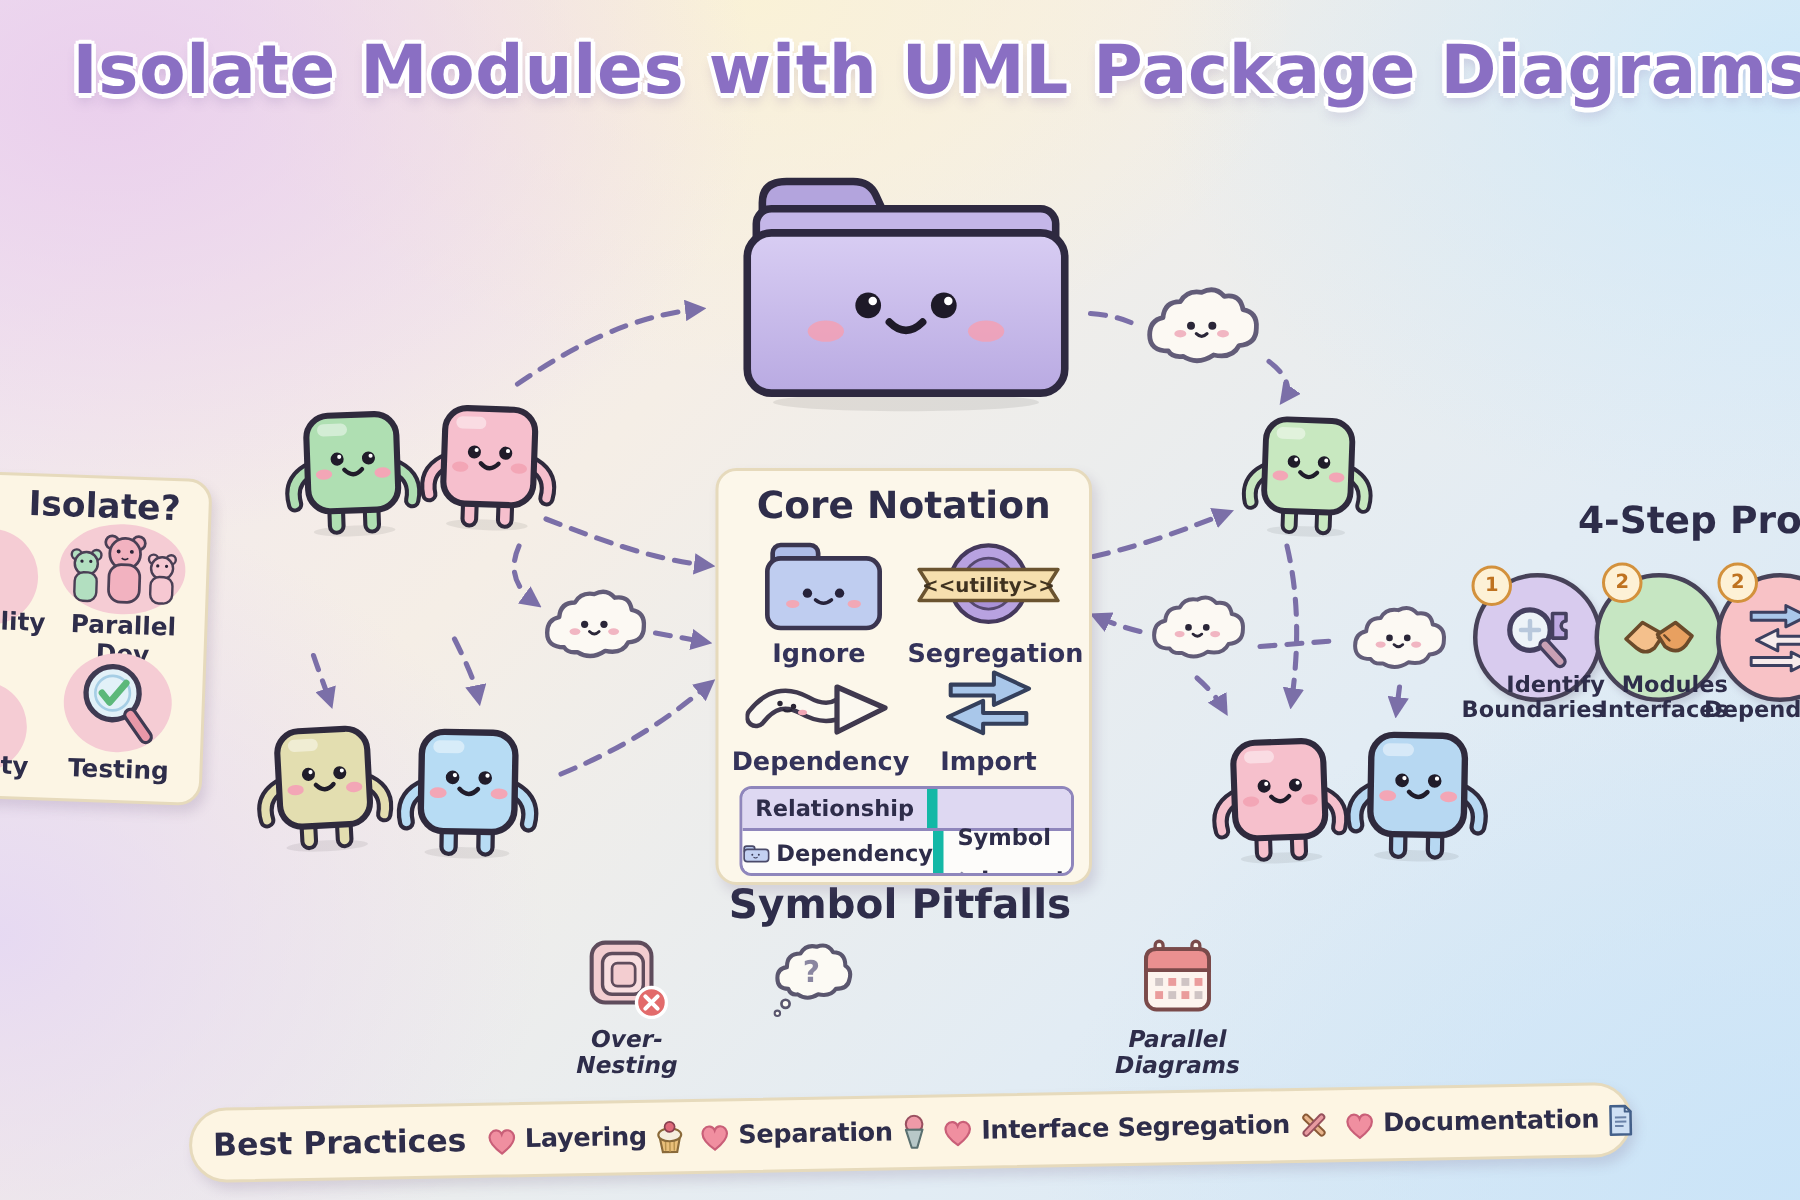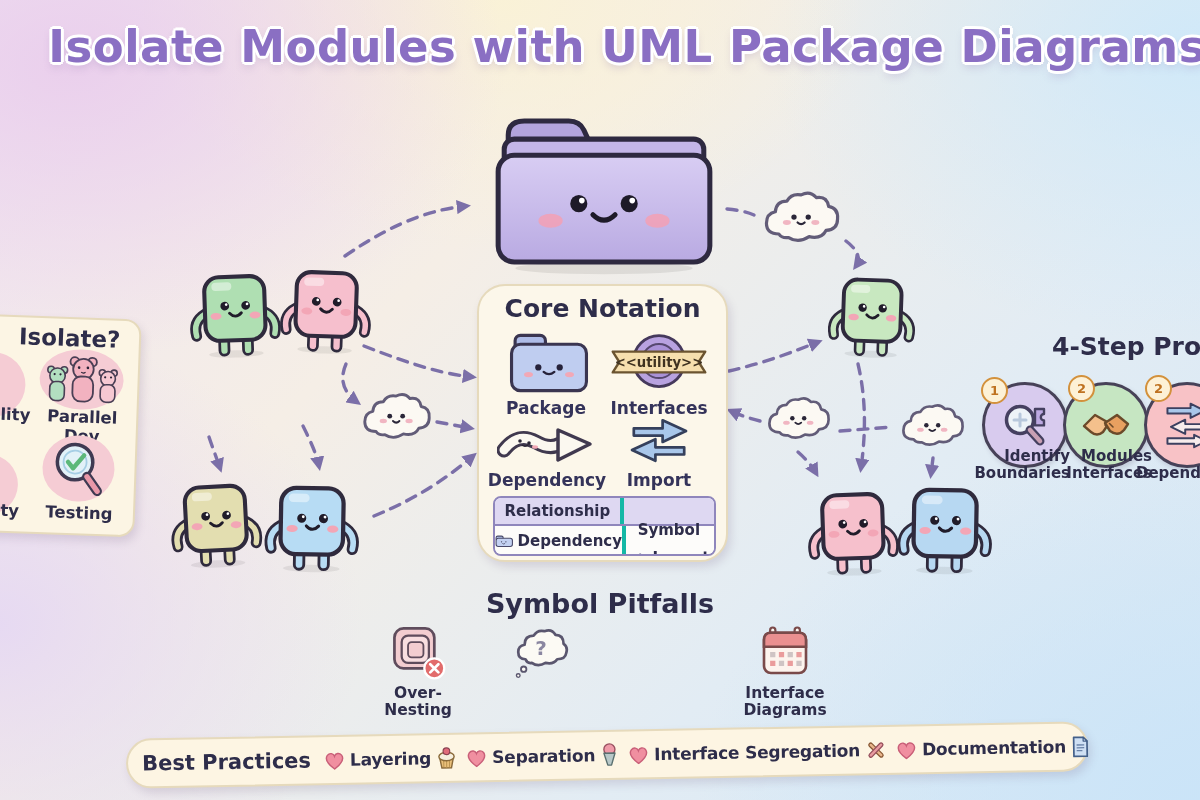--- a/index.html
+++ b/index.html
@@ -21,36 +21,36 @@
   .char{position:absolute;z-index:2;}
   .cube{position:absolute;z-index:2;}
   .card{position:absolute;z-index:3;background:#fcf5e4;border:2px solid #e6dabc;
     box-shadow:3px 5px 8px rgba(110,90,130,.18);}
   
   .iso{left:-62px;top:316px;width:196px;height:214px;border-radius:16px;transform:rotate(2deg);}
   .iso-title{position:absolute;left:76px;top:6px;font-size:23px;font-weight:bold;color:#2e2d4a;white-space:nowrap;}
   .pinkcirc{position:absolute;border-radius:50%;background:#f5ccd4;}
   .iso-lbl{position:absolute;font-weight:bold;font-size:16.5px;color:#2e2d4a;}
   
-  .core{left:477px;top:284px;width:247px;height:274px;border-radius:28px;background:#fcf7ea;}
+  .core{left:477px;top:312px;width:247px;height:274px;border-radius:14px;background:#fcf7ea;}
   .core-title{position:absolute;left:0;top:8px;width:100%;text-align:center;font-size:25px;font-weight:bold;color:#2e2d4a;}
   .core-lbl{position:absolute;text-align:center;font-weight:bold;font-size:17px;color:#34335a;}
   .tbl{position:absolute;left:14px;top:210px;width:219px;height:56px;border:2.5px solid #8f86bc;
     border-radius:8px;overflow:hidden;background:#fff;}
   .tr{display:flex;height:26px;}
   .tr.hd{background:#ded8f2;border-bottom:2px solid #8f86bc;font-weight:bold;}
   .tr.bd{height:29px;background:#fdfcfa;}
   .td{display:flex;align-items:center;justify-content:center;gap:4px;font-size:15px;font-weight:bold;color:#2e2d4a;}
-  .td.c1{width:127px;border-right:4px solid #14b8a6;}
+  .td.c1{width:127px;border-right:7px solid #14b8a6;}
   .td.c2{width:92px;margin-top:32px;}
   
   .pit-title{position:absolute;left:450px;top:588px;width:300px;text-align:center;font-size:27px;font-weight:bold;color:#2e2d4a;z-index:2;}
   .pit-item{position:absolute;top:622px;width:112px;text-align:center;z-index:2;}
   .pit-ico{height:60px;display:flex;align-items:center;justify-content:center;}
-  .pit-lbl{margin-top:3px;font-weight:bold;font-size:15.5px;line-height:1.12;color:#2e2d4a;}
+  .pit-lbl{margin-top:3px;font-weight:bold;font-size:15.5px;line-height:1.12;color:#2e2d4a;font-style:italic;}
   
   .proc-title{position:absolute;left:1052px;top:332px;font-size:25px;font-weight:bold;color:#2e2d4a;white-space:nowrap;z-index:2;}
   .step-circ{position:absolute;top:382px;width:80px;height:80px;border-radius:50%;border:3px solid #474258;
     display:flex;align-items:center;justify-content:center;z-index:2;box-shadow:2px 3px 5px rgba(90,80,110,.2);}
   .badge{position:absolute;width:23px;height:23px;border-radius:50%;background:#fdf1d6;border:2.5px solid #d3913c;
     color:#bf7220;font-size:13px;font-weight:bold;display:flex;align-items:center;justify-content:center;z-index:3;}
   .step-lbl{position:absolute;top:448px;text-align:right;font-weight:bold;font-size:15px;line-height:1.15;color:#2e2d4a;z-index:2;}
   
   .bp-bar{left:126px;top:730px;width:930px;height:46px;border-radius:26px;transform:rotate(-1.05deg);
     display:flex;align-items:center;padding:0 14px;gap:9px;background:#fdf5e3;}
@@ -222,29 +222,29 @@
 
     <svg class="abs" style="left:22px;top:44px" width="96" height="66" viewBox="0 0 100 74">
       <rect x="12" y="6" width="34" height="18" rx="6" fill="#aebce8" stroke="#3a3550" stroke-width="3.5"></rect>
       <rect x="8" y="16" width="84" height="52" rx="10" fill="#bfcdf0" stroke="#3a3550" stroke-width="3.5"></rect>
       <circle cx="38" cy="42" r="3.5" fill="#26223a"></circle>
         <circle cx="62" cy="42" r="3.5" fill="#26223a"></circle>
       <path d="M44 47 Q50 52 56 47" fill="none" stroke="#26223a" stroke-width="2.6" stroke-linecap="round"></path>
       <ellipse cx="27" cy="50" rx="5" ry="3" fill="#f2a8b6"></ellipse>
         <ellipse cx="73" cy="50" rx="5" ry="3" fill="#f2a8b6"></ellipse>
     </svg>
-    <div class="core-lbl" style="left:12px;top:112px;width:110px">Package</div>
+    <div class="core-lbl" style="left:12px;top:112px;width:110px">Ignore</div>
 
     <svg class="abs" style="left:128px;top:42px" width="104" height="68" viewBox="0 0 110 72">
       <circle cx="55" cy="35" r="27" fill="#b8a2e0" stroke="#45395c" stroke-width="3"></circle>
       <circle cx="55" cy="35" r="18" fill="#a78fd6" stroke="#45395c" stroke-width="2" opacity=".85"></circle>
       <polygon points="6,25 104,25 97,36 104,47 6,47 13,36" fill="#f6dfae" stroke="#6b5430" stroke-width="2.5" stroke-linejoin="round"></polygon>
       <text x="55" y="41" text-anchor="middle" font-size="14" font-weight="bold" fill="#3f3220" font-family="DejaVu Sans, sans-serif">&lt;&lt;utility&gt;&gt;</text>
     </svg>
-    <div class="core-lbl" style="left:126px;top:112px;width:108px">Interfaces</div>
+    <div class="core-lbl" style="left:126px;top:112px;width:108px">Segregation</div>
 
     <svg class="abs" style="left:18px;top:134px" width="102" height="48" viewBox="0 0 100 48">
       <path d="M6 30 Q20 12 38 22 Q52 30 62 24" fill="none" stroke="#40394f" stroke-width="15" stroke-linecap="round"></path>
       <path d="M6 30 Q20 12 38 22 Q52 30 62 24" fill="none" stroke="#fbf8f0" stroke-width="9" stroke-linecap="round"></path>
       <polygon points="60,10 92,24 60,40" fill="#fbf8f0" stroke="#40394f" stroke-width="3.5" stroke-linejoin="round"></polygon>
       <circle cx="22" cy="21" r="1.8" fill="#2a2535"></circle>
         <circle cx="31" cy="23" r="1.8" fill="#2a2535"></circle>
       <path d="M24 25 Q27 27.5 30 25" stroke="#2a2535" stroke-width="1.6" fill="none"></path>
       <ellipse cx="37" cy="27" rx="3" ry="1.8" fill="#f2a8b6"></ellipse>
     </svg>
@@ -319,21 +319,21 @@
         <rect x="15" y="32" width="6" height="6" fill="#cfc4c4"></rect>
           <rect x="25" y="32" width="6" height="6" fill="#ea9c9c"></rect>
         <rect x="35" y="32" width="6" height="6" fill="#cfc4c4"></rect>
           <rect x="45" y="32" width="6" height="6" fill="#ea9c9c"></rect>
         <rect x="15" y="42" width="6" height="6" fill="#ea9c9c"></rect>
           <rect x="25" y="42" width="6" height="6" fill="#cfc4c4"></rect>
         <rect x="35" y="42" width="6" height="6" fill="#ea9c9c"></rect>
           <rect x="45" y="42" width="6" height="6" fill="#cfc4c4"></rect>
       </svg>
     </div>
-    <div class="pit-lbl">Interface Diagrams</div>
+    <div class="pit-lbl">Parallel Diagrams</div>
   </div>
 
   <div class="proc-title">4-Step Process</div>
 
   <div class="step-circ" style="left:982px;background:#d8cbee">
     <div class="badge" style="left:-4px;top:-8px">1</div>
     <svg width="52" height="52" viewBox="0 0 52 52">
       <circle cx="21" cy="21" r="13.5" fill="#edf3f8" stroke="#454060" stroke-width="3.5"></circle>
       <path d="M15 21 h12 M21 15 v12" stroke="#b8c8dc" stroke-width="3" stroke-linecap="round"></path>
       <path d="M31 31 L41 42" stroke="#454060" stroke-width="9" stroke-linecap="round"></path>

